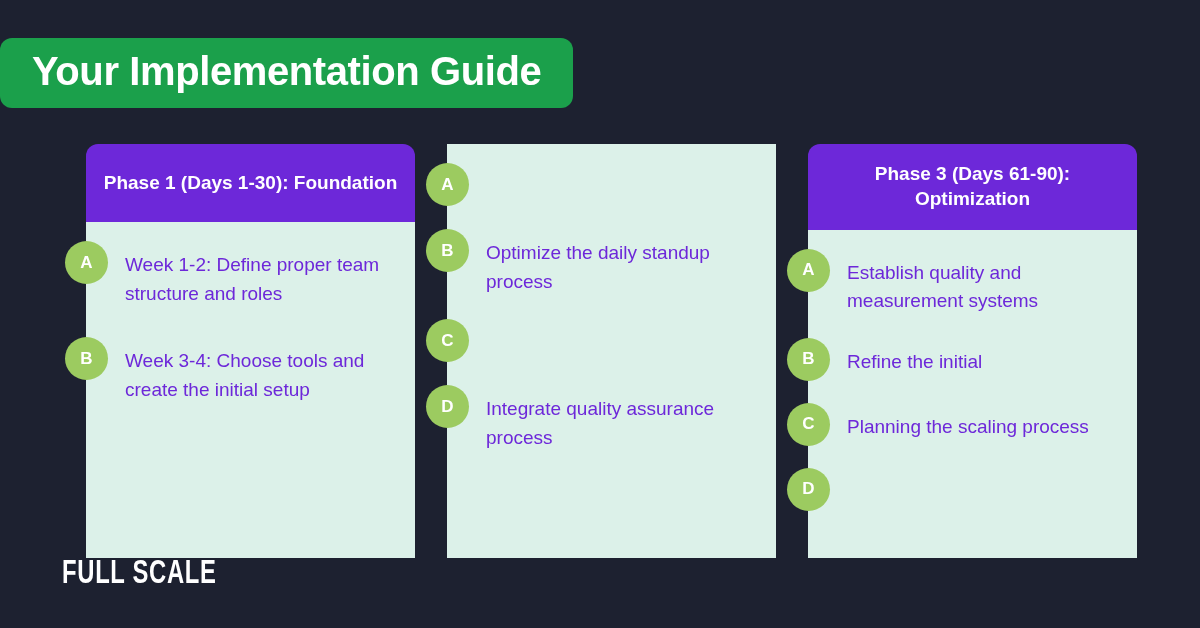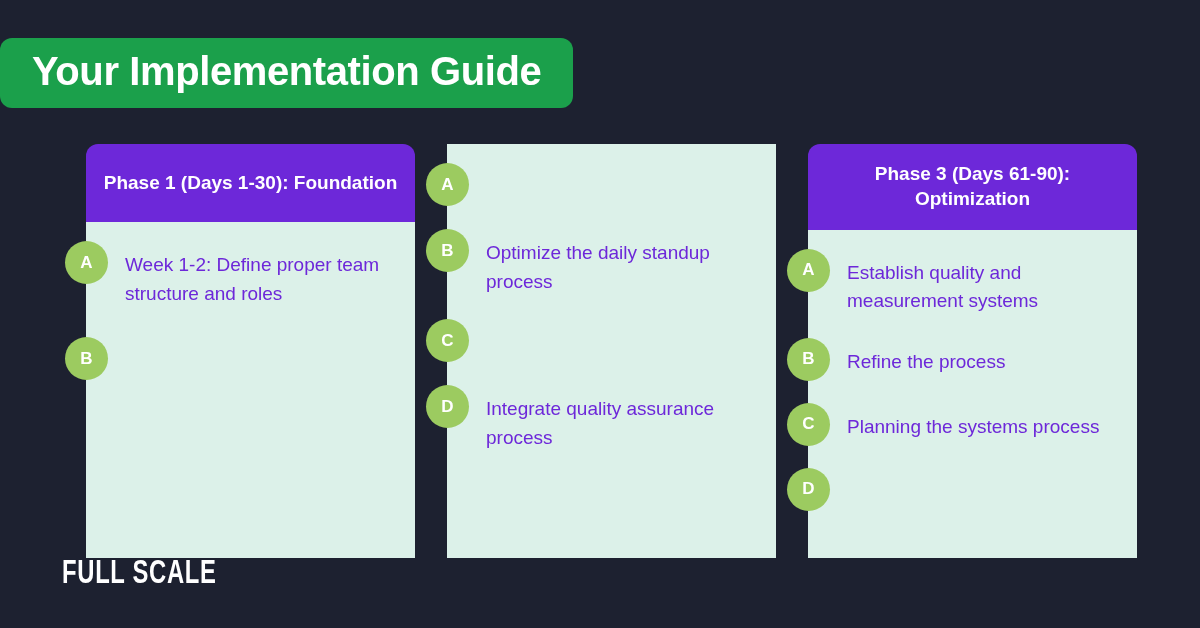--- a/index.html
+++ b/index.html
@@ -142,20 +142,21 @@
 
   <div class="column col-1">
     <div class="col-header">Phase 1 (Days 1-30): Foundation</div>
     <div class="col-body">
       <div class="item">
         <div class="badge">A</div>
         <div class="item-text">Week 1-2: Define proper team structure and roles</div>
       </div>
       <div class="item">
         <div class="badge">B</div>
+        <div class="item-text">Week 3-4: Choose tools and create the initial setup</div>
       </div>
     </div>
   </div>
 
   <div class="column col-2">
     <div class="col-body">
       <div class="item">
         <div class="badge">A</div>
       </div>
       <div class="item">
@@ -174,25 +175,25 @@
 
   <div class="column col-3">
     <div class="col-header">Phase 3 (Days 61-90): Optimization</div>
     <div class="col-body">
       <div class="item">
         <div class="badge">A</div>
         <div class="item-text">Establish quality and measurement systems</div>
       </div>
       <div class="item">
         <div class="badge">B</div>
-        <div class="item-text">Refine the process</div>
+        <div class="item-text">Refine the initial</div>
       </div>
       <div class="item">
         <div class="badge">C</div>
-        <div class="item-text">Planning the systems process</div>
+        <div class="item-text">Planning the scaling process</div>
       </div>
       <div class="item">
         <div class="badge">D</div>
       </div>
     </div>
   </div>
 
 </div>
 
 <div class="logo">FULL SCALE</div>

